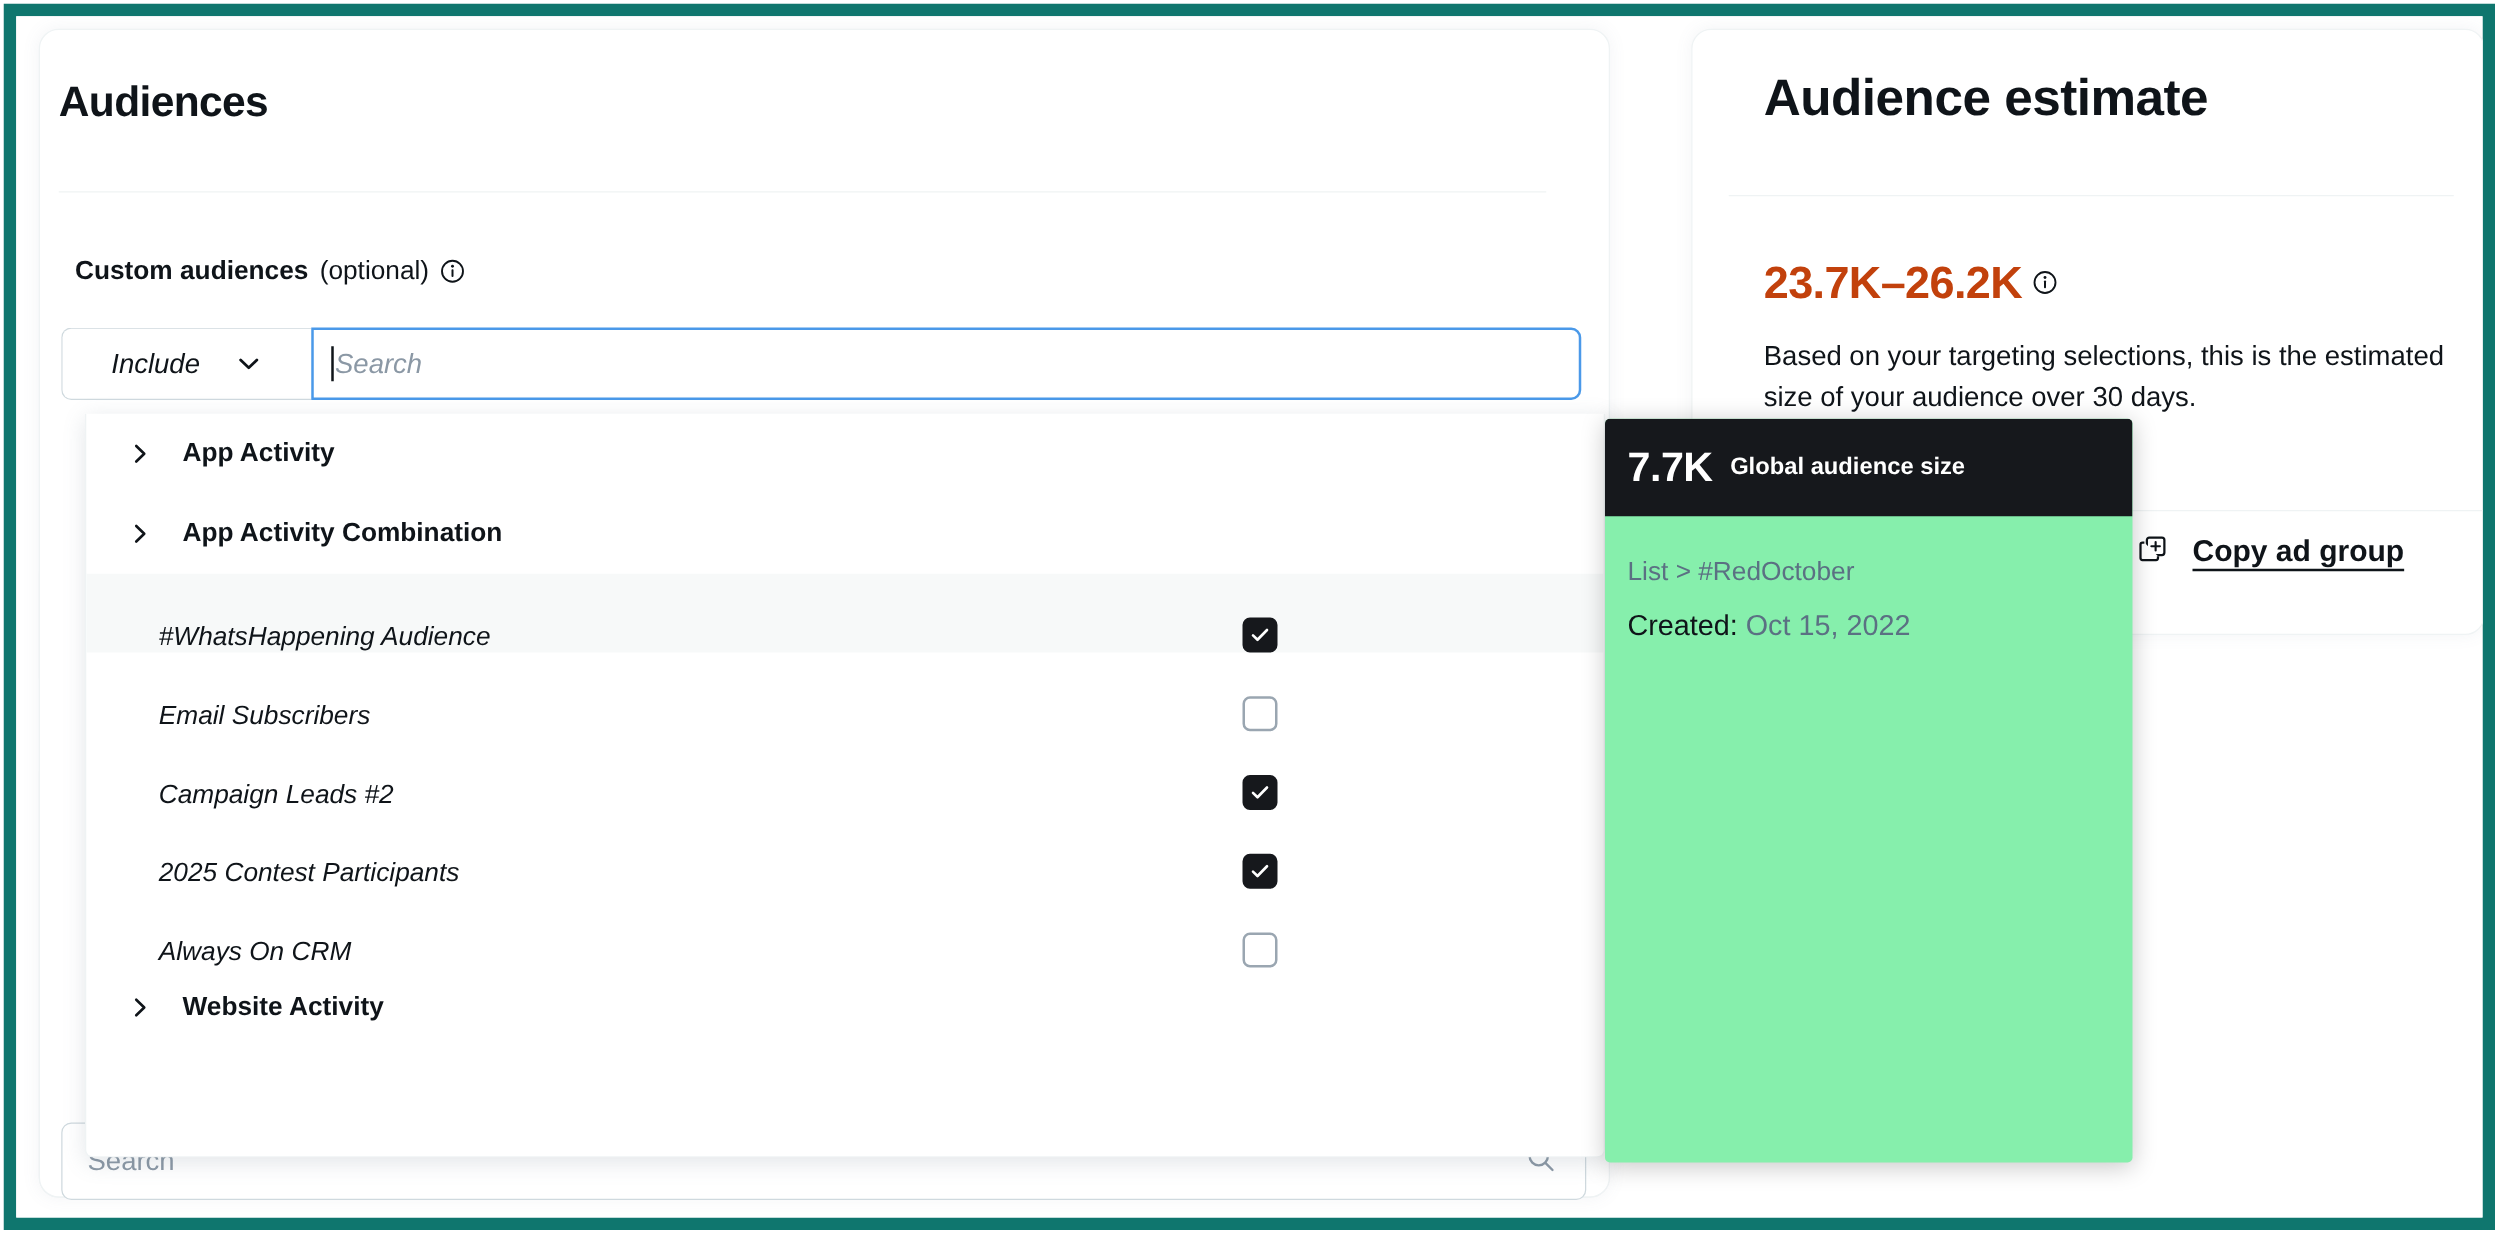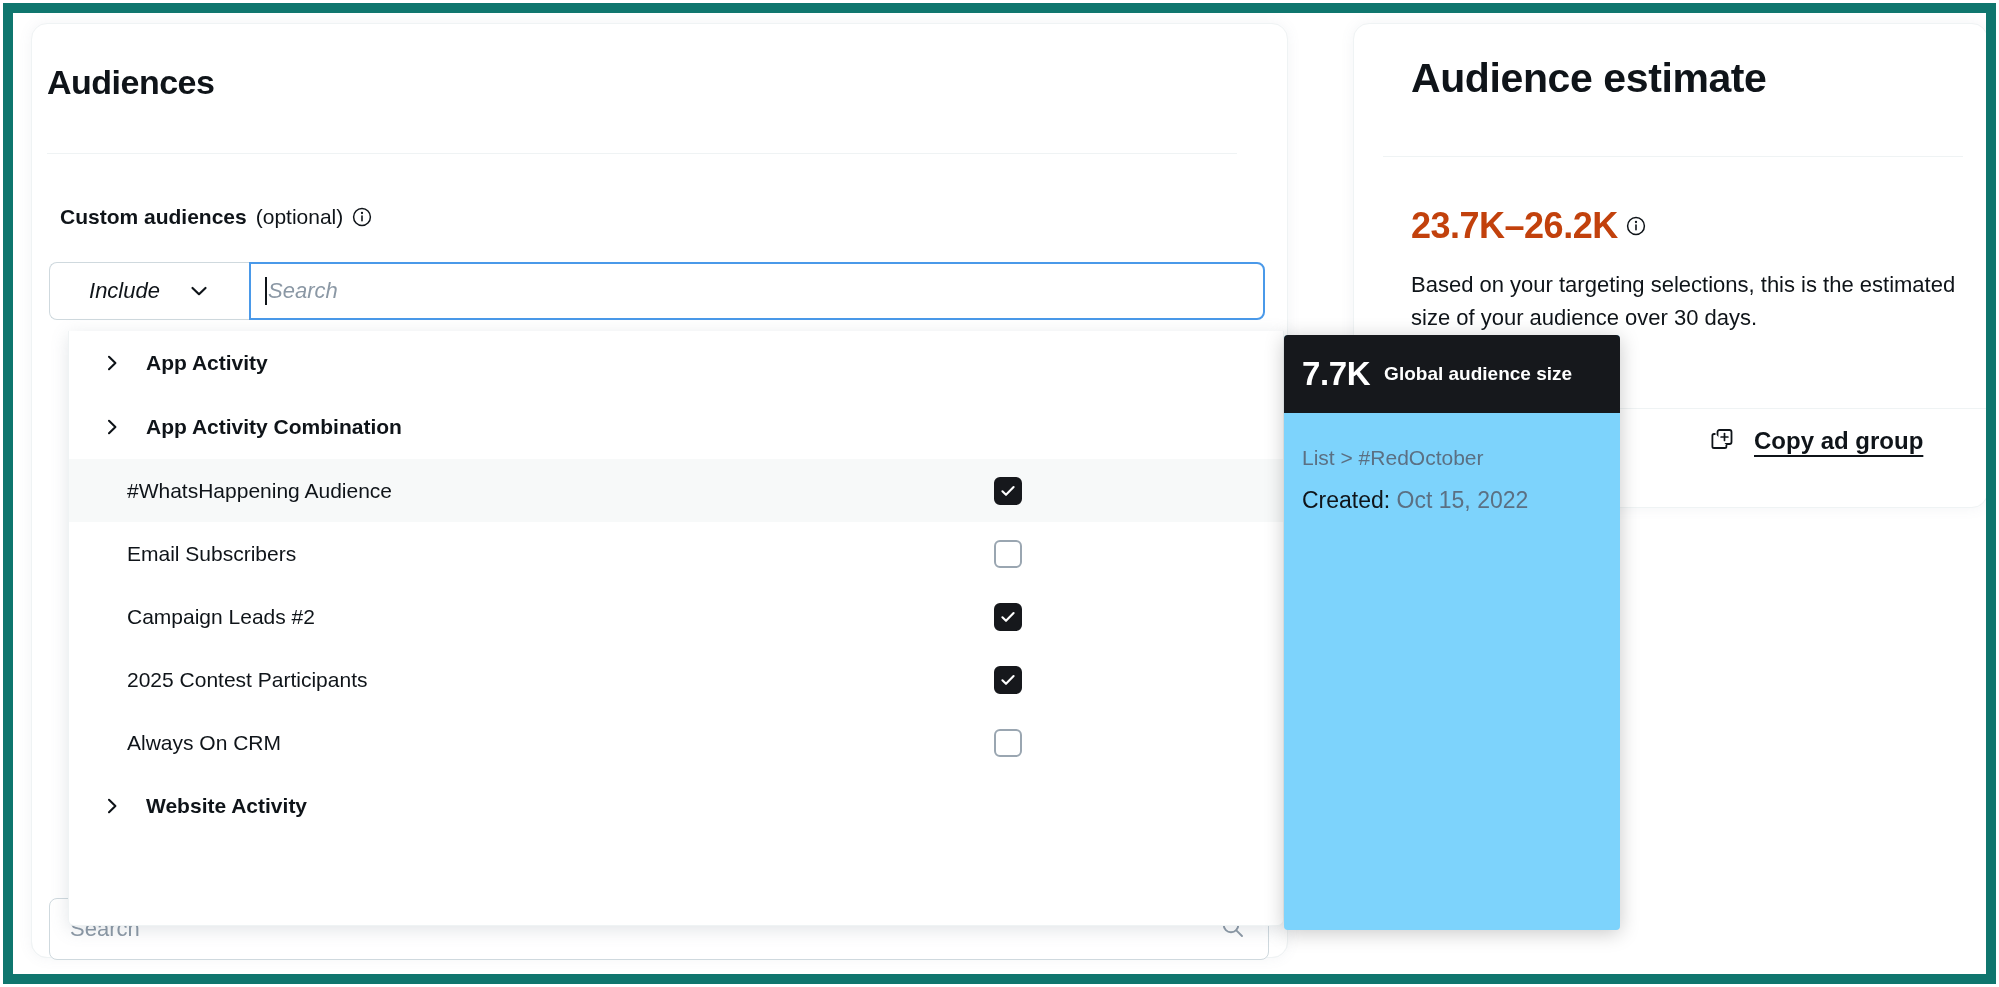--- a/index.html
+++ b/index.html
@@ -127,23 +127,24 @@
   }
   .group-row .chev-wrap {
     width: 44px; display: flex; align-items: center;
   }
   .group-row .group-label {
     font-size: 21px; font-weight: 700; color: #0f1419;
   }
 
   .item-row {
     height: 63px;
-    display: flex; align-items: center; justify-content: space-between;
+    display: flex; align-items: flex-end; justify-content: space-between;
     padding-left: 58px; padding-right: 261px;
     cursor: pointer;
+    font-style: italic;
   }
   .item-row.hovered { background: #f7f9f9; }
   .item-row .item-label {
     font-size: 21px; font-weight: 400; color: #0f1419;
   }
 
   .checkbox {
     width: 28px; height: 28px;
     border-radius: 6px;
     border: 2px solid #9aa6b1;
@@ -206,22 +207,22 @@
   }
   #copy-ad-group .lbl {
     font-size: 24px; font-weight: 700; color: #0f1419;
     text-decoration: underline; text-underline-offset: 6px;
   }
 
   
   #tooltip {
     position: absolute;
     left: 1271px; top: 322px;
-    width: 336px; height: 595px;
-    background: #7dd3fc;
+    width: 422px; height: 595px;
+    background: #86efac;
     border-radius: 4px;
     box-shadow: 0 3px 20px rgba(0,0,0,0.22);
     overflow: hidden;
   }
   #tooltip-header {
     height: 78px;
     background: #16181c;
     display: flex; align-items: center;
     padding-left: 18px;
     gap: 14px;

